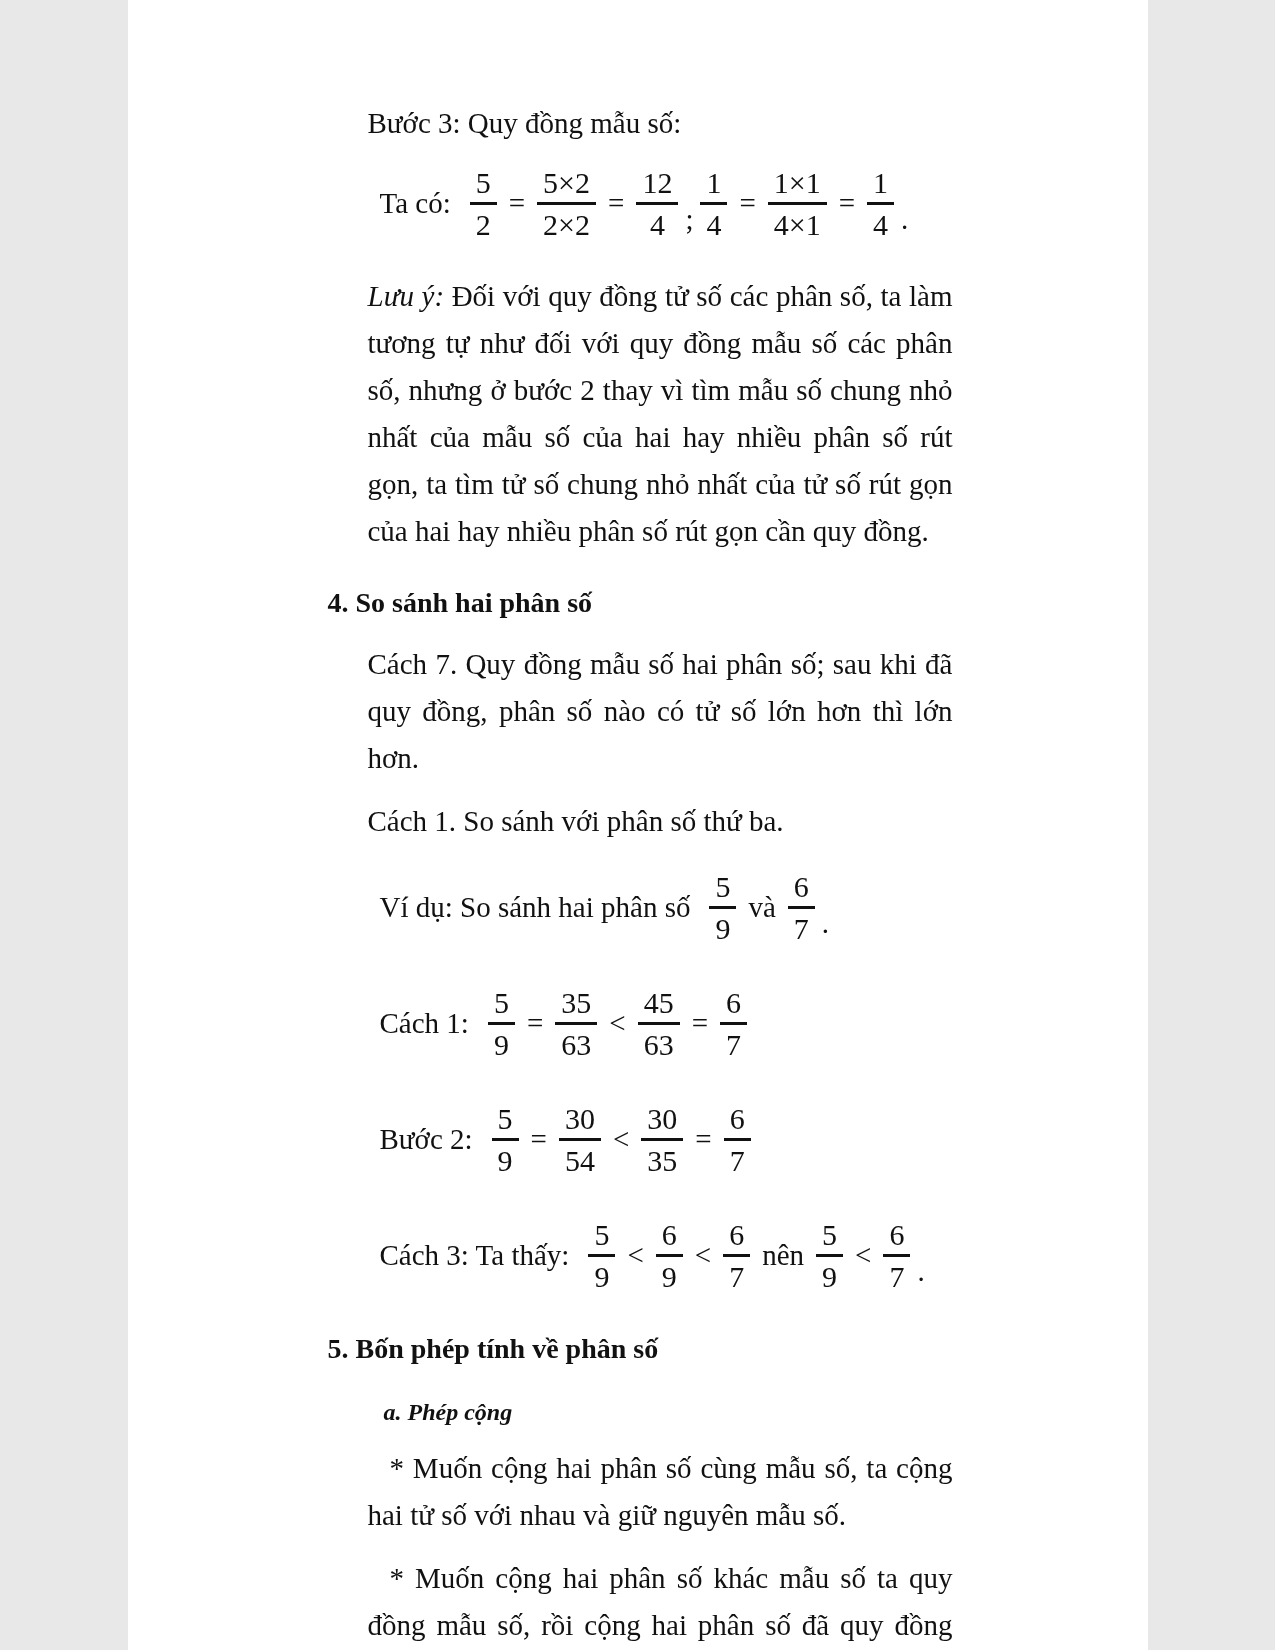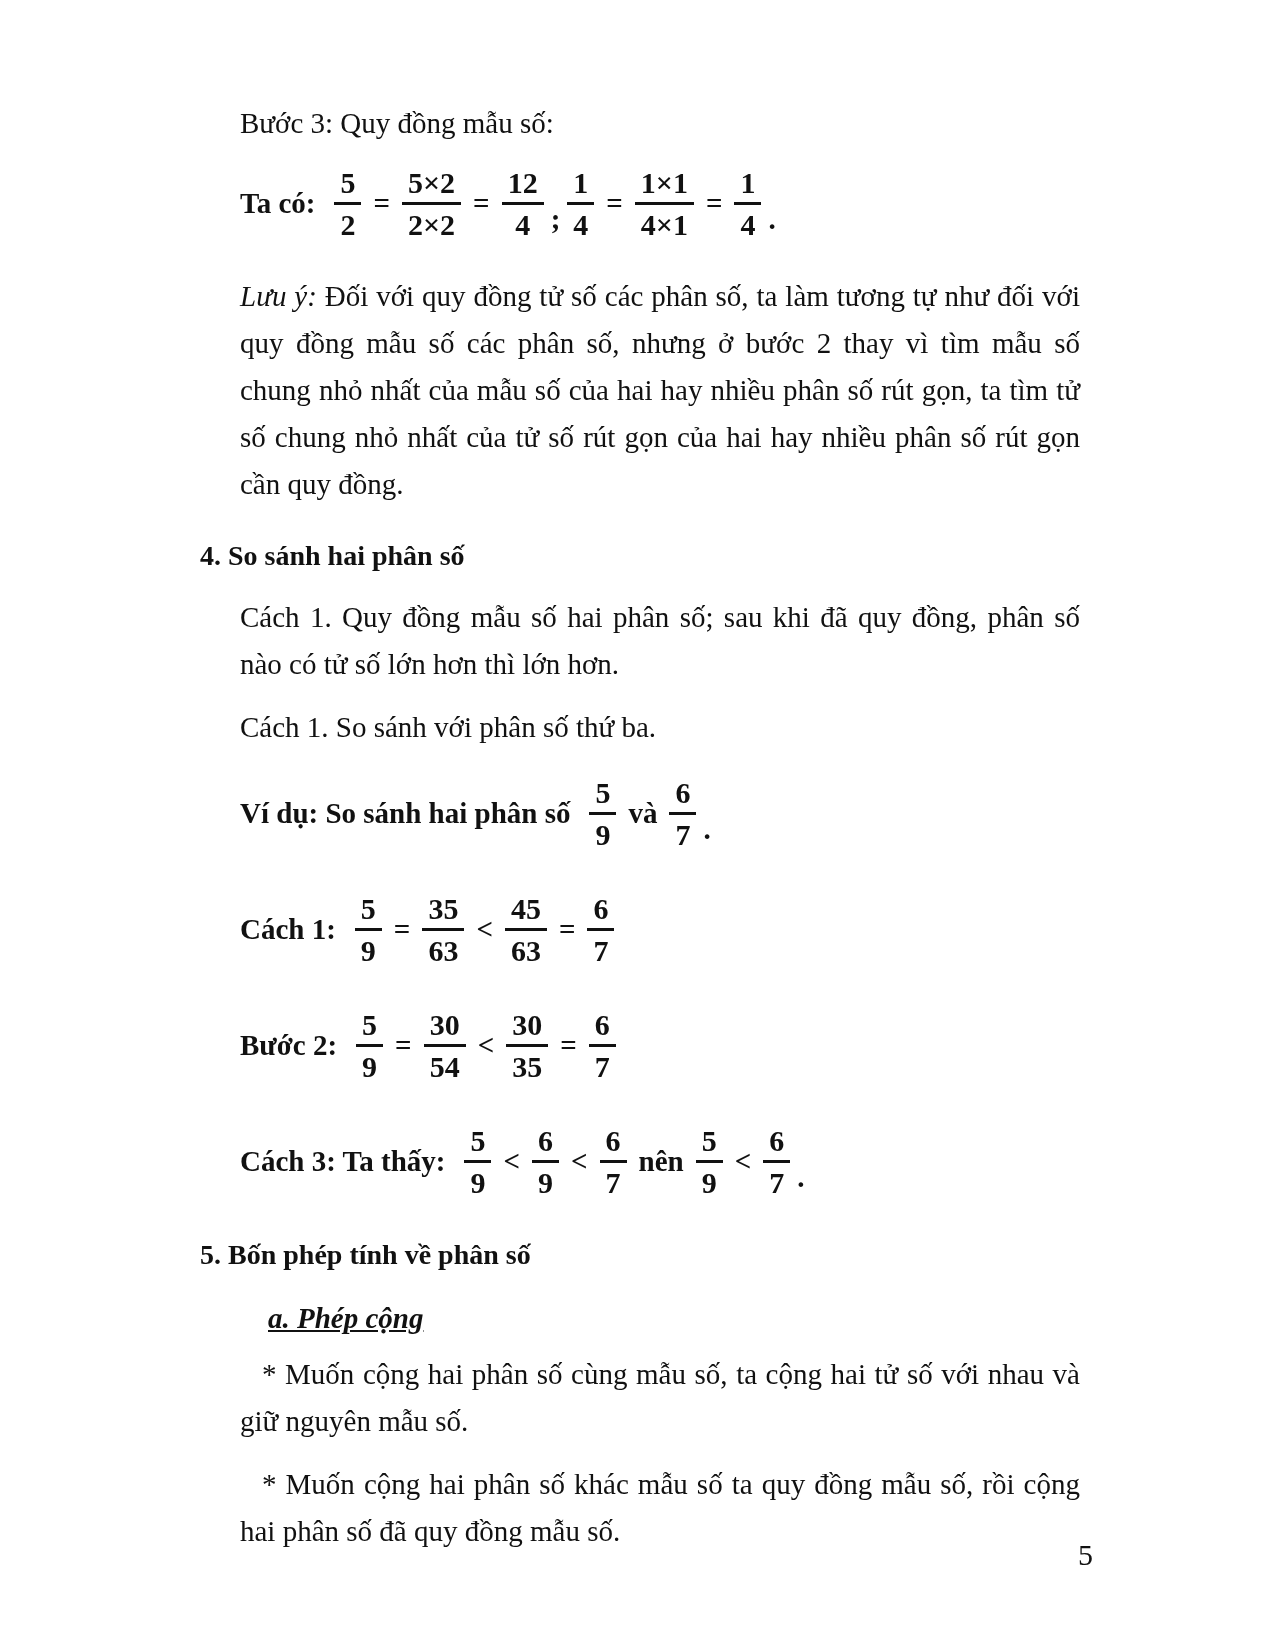--- a/index.html
+++ b/index.html
@@ -1,18 +1,18 @@
 <!DOCTYPE html>
 <html><head>
 <meta charset="utf-8">
 <style>
   html, body { margin: 0; padding: 0; background: #e8e8e8; }
   .page {
     position: relative;
-    width: 1275px;
+    width: 1020px;
     height: 1650px;
     margin: 0 auto;
     background: #ffffff;
     font-family: "Liberation Serif", serif;
     color: #111111;
     box-sizing: border-box;
     padding: 100px 195px 0 240px;
     overflow: hidden;
   }
   .para {
@@ -23,36 +23,34 @@
   }
   .para.tight { margin-bottom: 10px; }
   .note-label { font-style: italic; }
   h2.sec-heading {
     font-size: 28px;
     font-weight: bold;
     margin: 28px 0 18px -40px;
     line-height: 40px;
   }
   h3.sub-heading {
-    font-size: 29px;
+    font-size: 24px;
     font-weight: bold;
     font-style: italic;
-    margin: 24px 0 14px 28px;
+    margin: 24px 0 14px 16px;
     line-height: 38px;
-    text-decoration: underline;
   }
   .para.indent-first { text-indent: 22px; }
   .math-row {
     display: flex;
     align-items: center;
     font-size: 29px;
     line-height: 1.2;
-    margin: 10px 0 24px 0;
+    margin: 10px 0 24px 12px;
     min-height: 92px;
-    font-weight: bold;
   }
   .math-row .mlabel { margin-right: 14px; white-space: nowrap; }
   .math { display: flex; align-items: center; }
   .frac {
     display: inline-block;
     text-align: center;
     margin: 0 5px;
     font-size: 30px;
   }
   .frac .num {
@@ -121,21 +119,21 @@
       </span>
   </div>
 
   <p class="para">
     <span class="note-label">Lưu ý:</span>
     <span>Đối với quy đồng tử số các phân số, ta làm tương tự như đối với quy đồng mẫu số các phân số, nhưng ở bước 2 thay vì tìm mẫu số chung nhỏ nhất của mẫu số của hai hay nhiều phân số rút gọn, ta tìm tử số chung nhỏ nhất của tử số rút gọn của hai hay nhiều phân số rút gọn cần quy đồng.</span>
   </p>
 
   <h2 class="sec-heading">4. So sánh hai phân số</h2>
 
-  <p class="para">Cách 1. Quy đồng mẫu số hai phân số; sau khi đã quy đồng, phân số nào có tử số lớn hơn thì lớn hơn.</p>
+  <p class="para">Cách 7. Quy đồng mẫu số hai phân số; sau khi đã quy đồng, phân số nào có tử số lớn hơn thì lớn hơn.</p>
   <p class="para">Cách 1. So sánh với phân số thứ ba.</p>
 
   <div class="math-row">
     <span class="mlabel">Ví dụ: So sánh hai phân số</span>
     <span class="math">
         <span class="frac">
           <span class="num">5</span>
           <span class="den">9</span>
         </span>
         <span class="mop">và</span>

